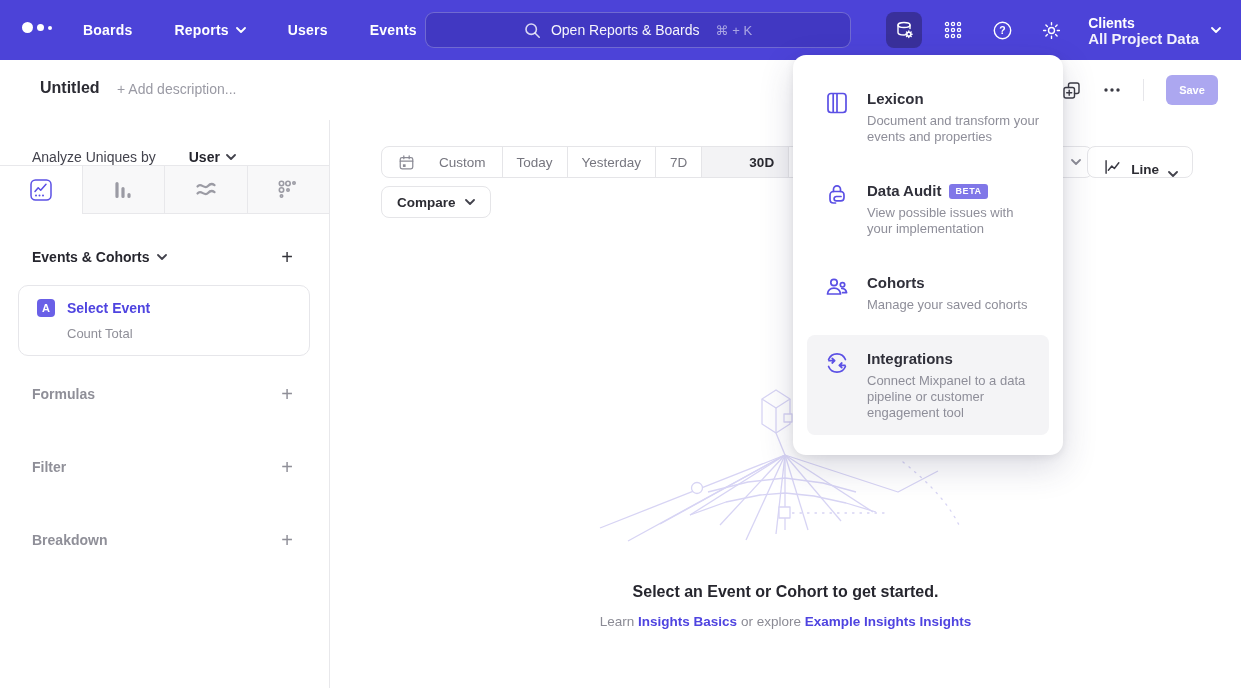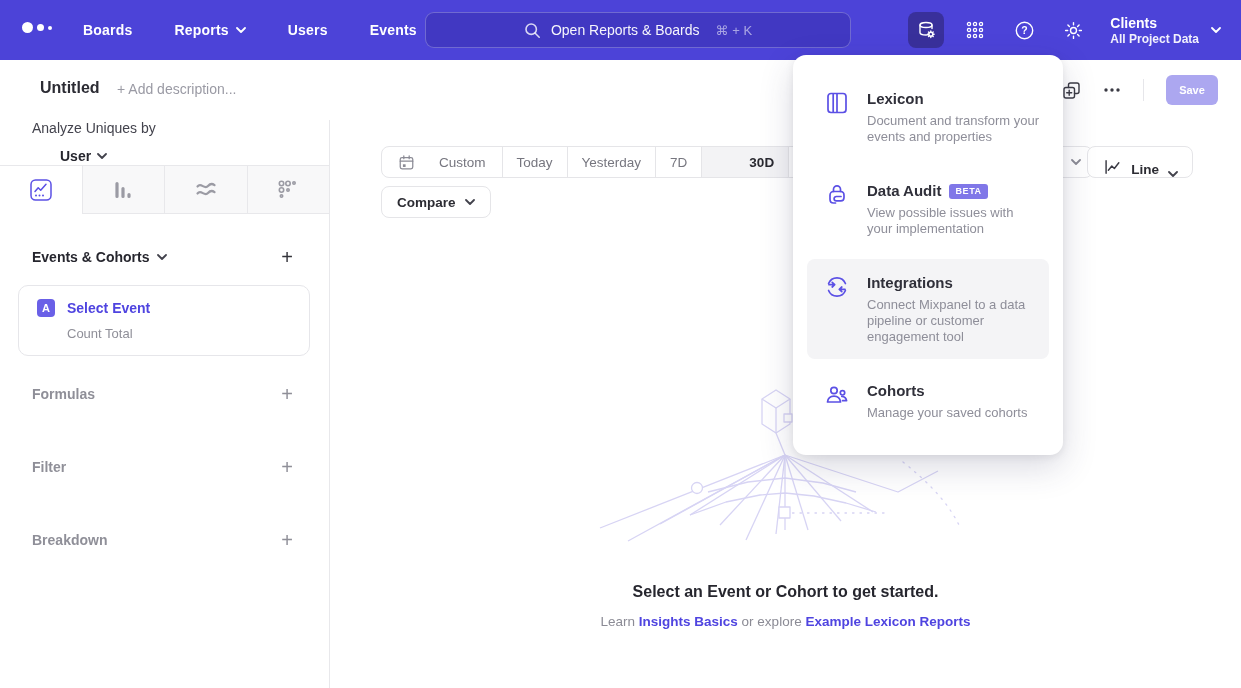--- a/index.html
+++ b/index.html
@@ -31,33 +31,33 @@
     background:rgba(18,10,96,0.18);border:1px solid rgba(255,255,255,0.25);
     display:flex;align-items:center;justify-content:center;gap:10px;cursor:pointer;box-sizing:border-box;
   }
   .searchbar .stext{color:rgba(255,255,255,0.95);font-size:14px;}
   .searchbar .skey{color:rgba(255,255,255,0.55);font-size:13px;margin-left:6px;}
   .topright{position:absolute;right:20px;top:0;height:60px;display:flex;align-items:center;gap:13px;}
   .iconbtn{width:36px;height:36px;border-radius:8px;display:flex;align-items:center;justify-content:center;cursor:pointer;}
   .iconbtn.active{background:#39309b;}
   .project{display:flex;align-items:center;gap:12px;cursor:pointer;margin-left:6px;}
   .project .pname{color:#fff;font-size:14px;font-weight:700;line-height:17px;}
-  .project .pscope{color:rgba(255,255,255,0.92);font-size:12px;font-weight:700;line-height:14px;}
+  .project .pscope{color:rgba(255,255,255,0.92);font-size:15px;font-weight:700;line-height:14px;}
   
   .header-row{position:absolute;left:0;top:60px;width:1241px;height:60px;background:#fff;}
   .rtitle{position:absolute;left:40px;top:19px;font-size:16px;font-weight:700;color:#2b2b33;cursor:text;}
   .rdesc{position:absolute;left:117px;top:21px;font-size:14px;color:#9a9aa4;cursor:text;}
   .hactions{position:absolute;right:23px;top:13px;height:34px;display:flex;align-items:center;gap:22px;}
   .hicon{cursor:pointer;display:flex;align-items:center;}
   .hdivider{width:1px;height:22px;background:#e6e6ea;}
   .savebtn{width:52px;height:30px;border-radius:6px;background:#aca7f0;color:#fff;font-size:11px;font-weight:600;
     display:flex;align-items:center;justify-content:center;cursor:pointer;border:none;}
   
   .sidebar{position:absolute;left:0;top:120px;width:330px;height:568px;background:#fff;border-right:1px solid #e8e8eb;box-sizing:border-box;}
-  .analyze-row{height:45px;border-bottom:1px solid #e8e8eb;display:flex;align-items:flex-start;padding-left:32px;gap:12px;flex-direction:column;}
+  .analyze-row{height:45px;border-bottom:1px solid #e8e8eb;display:flex;align-items:flex-end;padding-left:32px;gap:5px;}
   .analyze-row .alabel{font-size:14px;color:#43434d;}
   .analyze-row .avalue{font-size:14px;font-weight:700;color:#26262e;margin-left:4px;display:flex;align-items:center;gap:6px;cursor:pointer;padding-left:24px;}
   .charttabs{height:48px;display:flex;}
   .ctab{flex:1;display:flex;align-items:center;justify-content:center;cursor:pointer;background:#f8f8f9;border-bottom:1px solid #e8e8eb;border-left:1px solid #e8e8eb;box-sizing:border-box;}
   .ctab:first-child{border-left:none;}
   .ctab.active{background:#ffffff;border-bottom:1px solid #ffffff;}
   .events-header{margin:34px 36px 0 32px;display:flex;align-items:center;}
   .events-header .etitle{font-size:14px;font-weight:700;color:#26262e;display:flex;align-items:center;gap:8px;cursor:pointer;}
   .plusbtn{margin-left:auto;font-size:20px;font-weight:300;color:#33333a;cursor:pointer;line-height:18px;}
   .plusbtn.gray{color:#8f8f98;}
@@ -381,21 +381,21 @@
       <circle cx="99" cy="116" r="5.5" fill="#ffffff"></circle>
       <rect x="181" y="135" width="11" height="11" fill="#ffffff"></rect>
     </g>
   </svg>
 
   <div class="es-title">Select an Event or Cohort to get started.</div>
   <div class="es-sub">
     <span>Learn</span>
     <span class="eslink">Insights Basics</span>
     <span>or explore</span>
-    <span class="eslink">Example Lexicon Reports</span>
+    <span class="eslink">Example Insights Insights</span>
   </div>
 </div>
 
 <div class="dropdown">
   <div class="menu-item">
     <div class="micon">
       <svg width="26" height="26" viewBox="0 0 26 26">
         <g fill="none" stroke="#5b50e5" stroke-width="1.7" stroke-linejoin="round">
           <rect x="4" y="3.5" width="18" height="19" rx="3"></rect>
           <path d="M9.2 3.5v19M13 3.5v19"></path>
@@ -418,20 +418,39 @@
           <path d="M11.5 21h-2c-2 0-3.5-1.6-3.5-3.7v-4.1c0-2 1.6-3.7 3.5-3.7h7c2 0 3.5 1.6 3.5 3.7v2.3c0 1.9-1.4 3.4-3.2 3.4h-4.5c-1.2 0-2.2-1-2.2-2.2s1-2.2 2.2-2.2h4.7"></path>
         </g>
       </svg>
     </div>
     <div class="mtexts">
       <div class="mtitle-row">
         <span class="mtitle">Data Audit</span>
         <span class="mbadge">BETA</span>
       </div>
       <div class="mdesc">View possible issues with your implementation</div>
+    </div>
+  </div>
+
+  <div class="menu-item">
+    <div class="micon">
+      <svg width="26" height="26" viewBox="0 0 26 26">
+        <g fill="none" stroke="#5b50e5" stroke-width="1.7" stroke-linecap="round" stroke-linejoin="round">
+          <circle cx="10" cy="8.5" r="3.2"></circle>
+          <path d="M3.5 20c.5-3.6 3.1-5.8 6.5-5.8s6 2.2 6.5 5.8z"></path>
+          <circle cx="18.5" cy="10.8" r="2.2"></circle>
+          <path d="M17.8 14.3c2.6.2 4.4 1.9 4.8 4.4h-4.1"></path>
+        </g>
+      </svg>
+    </div>
+    <div class="mtexts">
+      <div class="mtitle-row">
+          <span class="mtitle">Cohorts</span>
+        </div>
+      <div class="mdesc">Manage your saved cohorts</div>
     </div>
   </div>
 
   <div class="menu-item hovered">
     <div class="micon">
       <svg width="26" height="26" viewBox="0 0 26 26">
         <g fill="none" stroke="#5b50e5" stroke-width="1.7" stroke-linecap="round" stroke-linejoin="round">
           <path d="M4.6 9.5C6 6 9.2 3.8 13 3.8s7 2.2 8.4 5.7"></path>
           <path d="M21.4 16.5c-1.4 3.5-4.6 5.7-8.4 5.7s-7-2.2-8.4-5.7"></path>
           <path d="M5 10.7h5.5M8.2 8.4l2.5 2.3-2.5 2.3"></path>
@@ -439,32 +458,13 @@
         </g>
       </svg>
     </div>
     <div class="mtexts">
       <div class="mtitle-row">
           <span class="mtitle">Integrations</span>
         </div>
       <div class="mdesc">Connect Mixpanel to a data pipeline or customer engagement tool</div>
     </div>
   </div>
-
-  <div class="menu-item">
-    <div class="micon">
-      <svg width="26" height="26" viewBox="0 0 26 26">
-        <g fill="none" stroke="#5b50e5" stroke-width="1.7" stroke-linecap="round" stroke-linejoin="round">
-          <circle cx="10" cy="8.5" r="3.2"></circle>
-          <path d="M3.5 20c.5-3.6 3.1-5.8 6.5-5.8s6 2.2 6.5 5.8z"></path>
-          <circle cx="18.5" cy="10.8" r="2.2"></circle>
-          <path d="M17.8 14.3c2.6.2 4.4 1.9 4.8 4.4h-4.1"></path>
-        </g>
-      </svg>
-    </div>
-    <div class="mtexts">
-      <div class="mtitle-row">
-          <span class="mtitle">Cohorts</span>
-        </div>
-      <div class="mdesc">Manage your saved cohorts</div>
-    </div>
-  </div>
 </div>
 
 </body></html>

